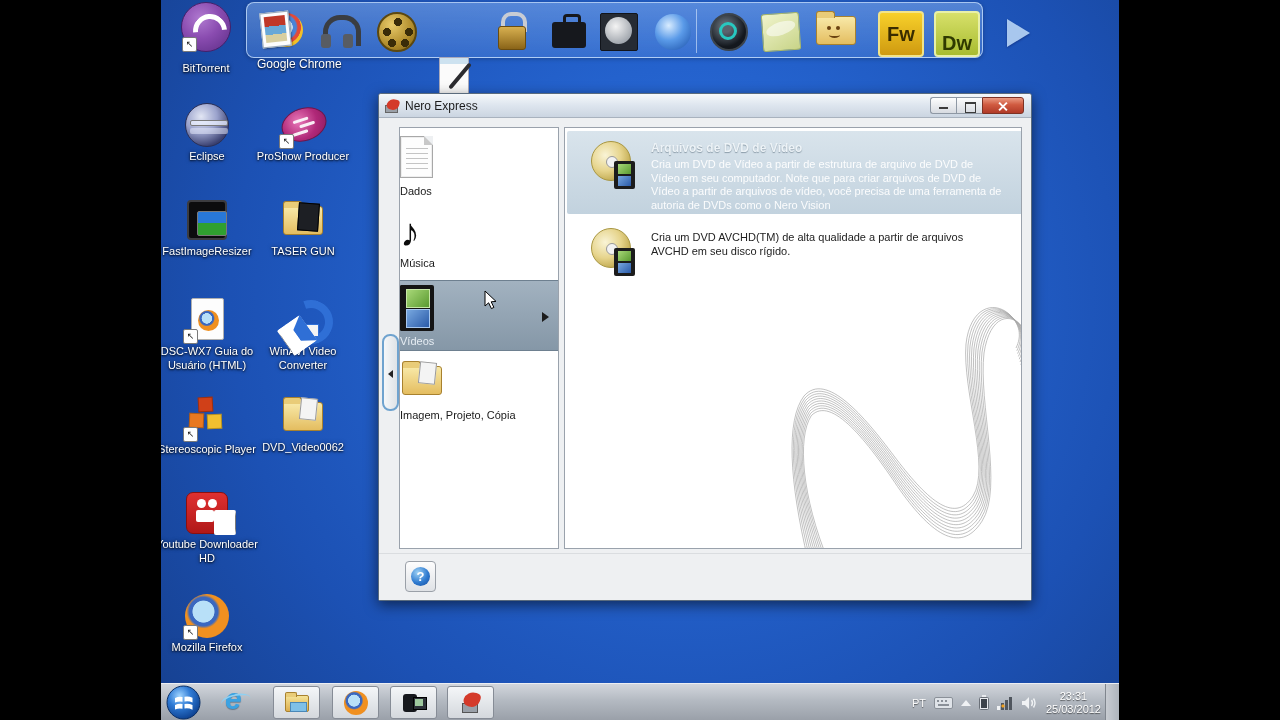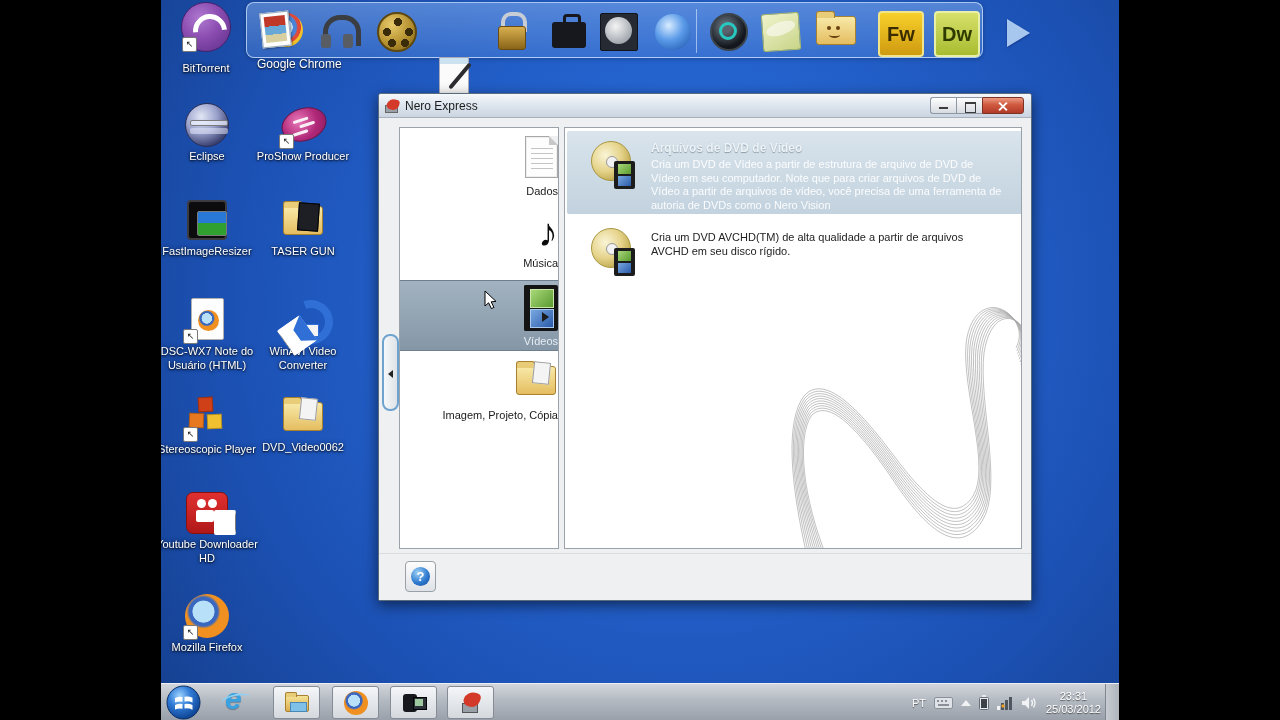--- a/index.html
+++ b/index.html
@@ -123,21 +123,21 @@
      background:linear-gradient(150deg,#f0f4cc,#c8d488); border:1px solid #aab868; }
   .note::after { content:""; position:absolute; left:3px; top:8px; width:30px; height:13px; border-radius:50%;
      background:rgba(255,255,255,.55); transform:rotate(-14deg); }
   .fsmile .eyes { position:absolute; left:13px; top:16px; width:4px; height:4px; border-radius:50%;
      background:#6a4210; box-shadow:9px 0 0 #6a4210; }
   .fsmile .smile { position:absolute; left:15px; top:22px; width:11px; height:6px;
      border-bottom:2px solid #6a4210; border-radius:50%; }
   .badge { position:absolute; top:8px; width:46px; height:46px; border-radius:4px;
      display:flex; align-items:center; justify-content:center; font-weight:bold; font-size:20px; }
   .fw { background:linear-gradient(180deg,#f7d02a,#cf9a10); border:2px solid #f2e488; color:#3a2c00; }
-  .dw { background:linear-gradient(180deg,#d7e06a,#a8bc30); border:2px solid #e8f0a8; color:#2f3a00; }
+  .dw { background:linear-gradient(180deg,#d7e06a,#a8bc30); border:2px solid #e8f0a8; color:#2f3a00;align-items:flex-end; }
   #dock-chrome-label { position:absolute; left:96px; top:57px; width:110px; font-size:12px; color:#fff;
      text-shadow:0 1px 2px #000; }
   #play-arrow { position:absolute; left:846px; top:19px; width:0; height:0;
      border-top:14px solid transparent; border-bottom:14px solid transparent;
      border-left:23px solid rgba(185,215,248,.9); filter:drop-shadow(0 1px 1px rgba(0,0,60,.4)); }
 
   
   #nero { position:absolute; left:217px; top:93px; width:654px; height:508px;
      background:#eef0f2; border:1px solid #5a6b7d; border-radius:3px 3px 2px 2px;
      box-shadow:0 4px 14px rgba(0,0,0,.55); }
@@ -159,21 +159,21 @@
   .glyph-max::after { content:""; position:absolute; left:8px; top:4px; width:9px; height:8px; border:1px solid #3c3c3c; border-top-width:2px; }
   .glyph-x::before, .glyph-x::after { content:""; position:absolute; left:19px; top:3px; width:2px; height:11px; background:#fff; }
   .glyph-x::before { transform:rotate(45deg); } .glyph-x::after { transform:rotate(-45deg); }
 
   #expander { position:absolute; left:3px; top:240px; width:17px; height:77px; border-radius:8px;
      background:linear-gradient(90deg,#f5f7f9,#dfe3e7); border:2px solid #6fa3cf; }
   #expander .tri { position:absolute; left:4px; top:34px; width:0; height:0;
      border-top:4px solid transparent; border-bottom:4px solid transparent; border-right:5px solid #222; }
 
   #sidebar { position:absolute; left:20px; top:33px; width:160px; height:422px; background:#fff; border:1px solid #9aa2ac; }
-  .sb-item { position:absolute; left:0; right:0; text-align:right; }
+  .sb-item { position:absolute; left:0; right:0; text-align:left; }
   .sb-lab { font-size:11px; color:#1a1a1a; margin-top:3px; }
   .sb-ic { display:inline-block; position:relative; }
   .docic { width:33px; height:42px; background:#fdfdfd; border:1px solid #a8a8a8;
      box-shadow:inset 0 0 0 1px #eee; position:relative; }
   .docic::before { content:""; position:absolute; left:5px; top:7px; width:22px; height:28px;
      background:repeating-linear-gradient(180deg, transparent 0 4px, #c4c4c4 4px 5px); }
   .docic::after { content:""; position:absolute; right:-1px; top:-1px; border-top:9px solid #eef0f2;
      border-left:9px solid #c8c8c8; }
   .noteglyph { font-size:40px; line-height:44px; color:#0c0c0c; }
   .strip { width:34px; height:46px; background:#141414; border-radius:2px; position:relative;
@@ -329,21 +329,21 @@
           <div class="folder taser"></div>
         </div>
       <div class="lab">TASER GUN</div>
     </div>
     <div class="dicon" style="left:-6px;top:298px;width:104px">
       <div class="ic sc">
           <div class="htmldoc">
             <div class="ffball"></div>
           </div>
         </div>
-      <div class="lab">DSC-WX7 Note do Usuário (HTML)</div>
+      <div class="lab">DSC-WX7 Guia do Usuário (HTML)</div>
     </div>
     <div class="dicon" style="left:90px;top:298px;width:104px">
       <div class="ic winavi sc">
           <div class="avibox"></div>
         </div>
       <div class="lab">WinAVI Video Converter</div>
     </div>
     <div class="dicon" style="left:-6px;top:396px;width:104px">
       <div class="ic sc">
         <span class="cube cu-r"></span>

